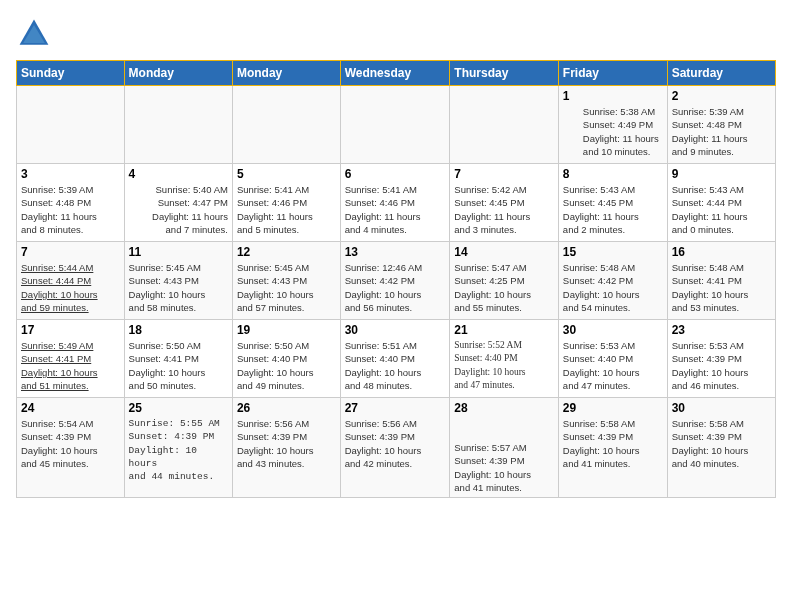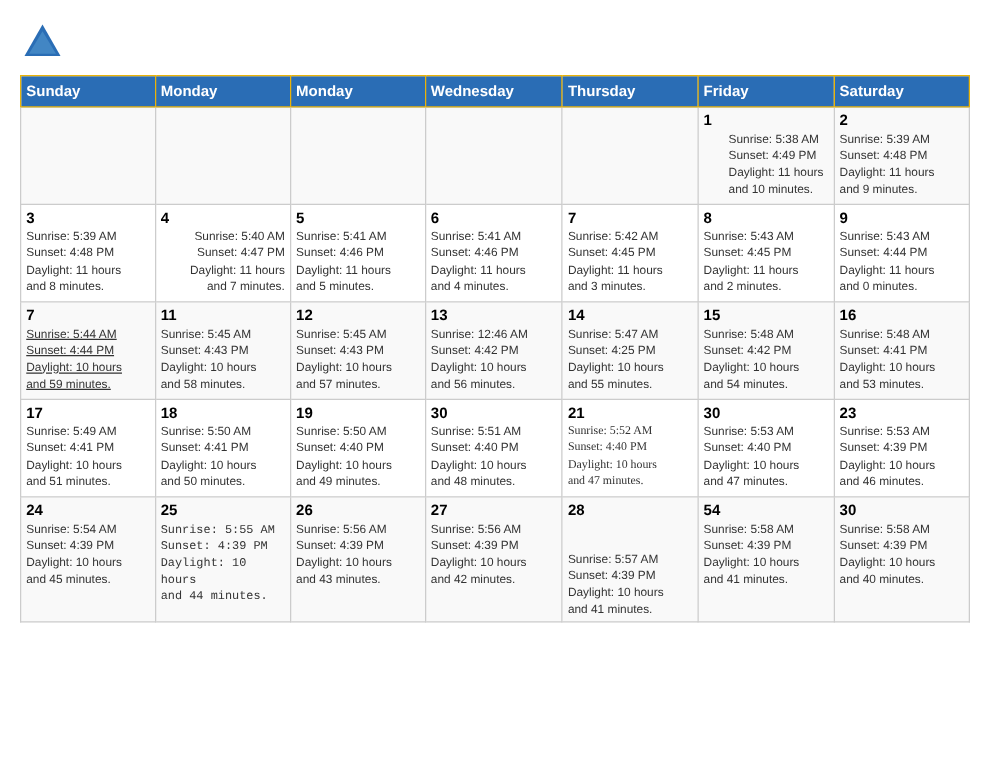--- a/index.html
+++ b/index.html
@@ -240,21 +240,21 @@
           <span class="day-num">16</span>
           <div class="day-info" style="white-space: pre-line;">Sunrise: 5:48 AM
 Sunset: 4:41 PM
 Daylight: 10 hours
 and 53 minutes.</div>
         </td>
       </tr>
       <tr>
         <td>
           <span class="day-num">17</span>
-          <div class="day-info" style="white-space: pre-line;">Sunrise: 5:49 AM
+          <div class="day-info" style="white-space: pre-line; text-decoration: underline;">Sunrise: 5:49 AM
 Sunset: 4:41 PM
 Daylight: 10 hours
 and 51 minutes.</div>
         </td>
         <td>
           <span class="day-num">18</span>
           <div class="day-info" style="white-space: pre-line;">Sunrise: 5:50 AM
 Sunset: 4:41 PM
 Daylight: 10 hours
 and 50 minutes.</div>
@@ -325,21 +325,21 @@
 and 42 minutes.</div>
         </td>
         <td>
           <span class="day-num">28</span>
           <div class="day-info" style="white-space: pre-line; margin-top: 26px;">Sunrise: 5:57 AM
 Sunset: 4:39 PM
 Daylight: 10 hours
 and 41 minutes.</div>
         </td>
         <td>
-          <span class="day-num">54</span>
+          <span class="day-num">29</span>
           <div class="day-info" style="white-space: pre-line;">Sunrise: 5:58 AM
 Sunset: 4:39 PM
 Daylight: 10 hours
 and 41 minutes.</div>
         </td>
         <td>
           <span class="day-num">30</span>
           <div class="day-info" style="white-space: pre-line;">Sunrise: 5:58 AM
 Sunset: 4:39 PM
 Daylight: 10 hours

